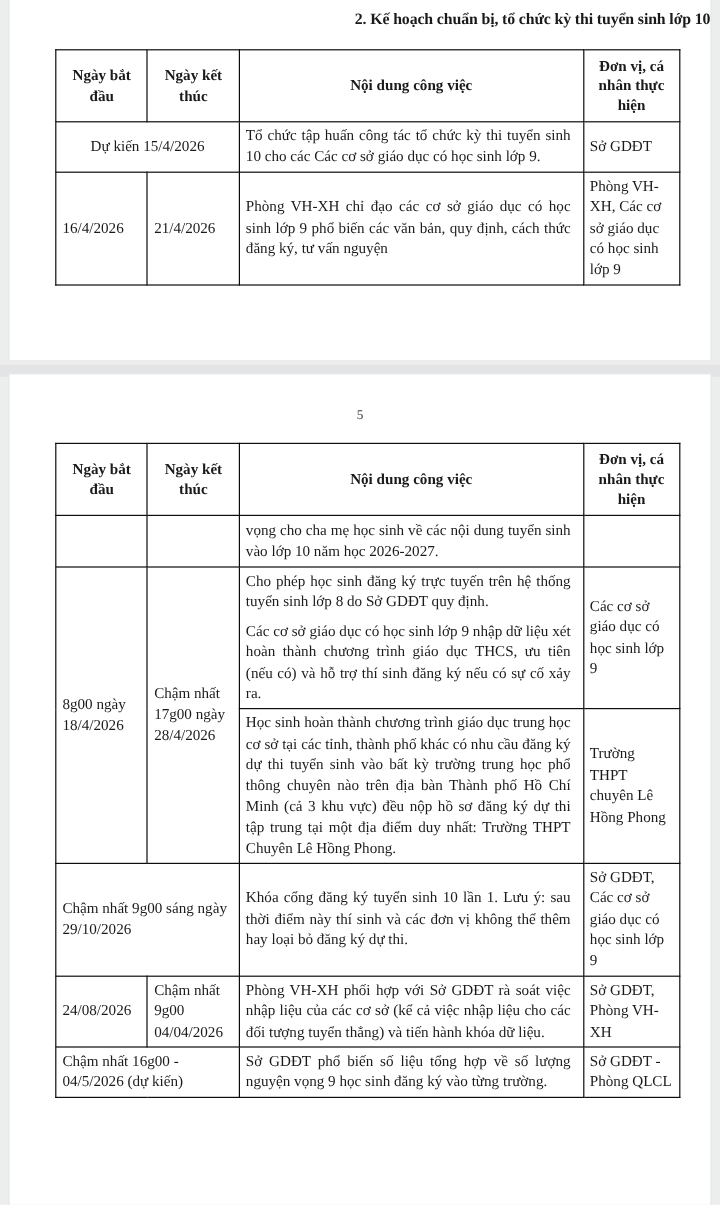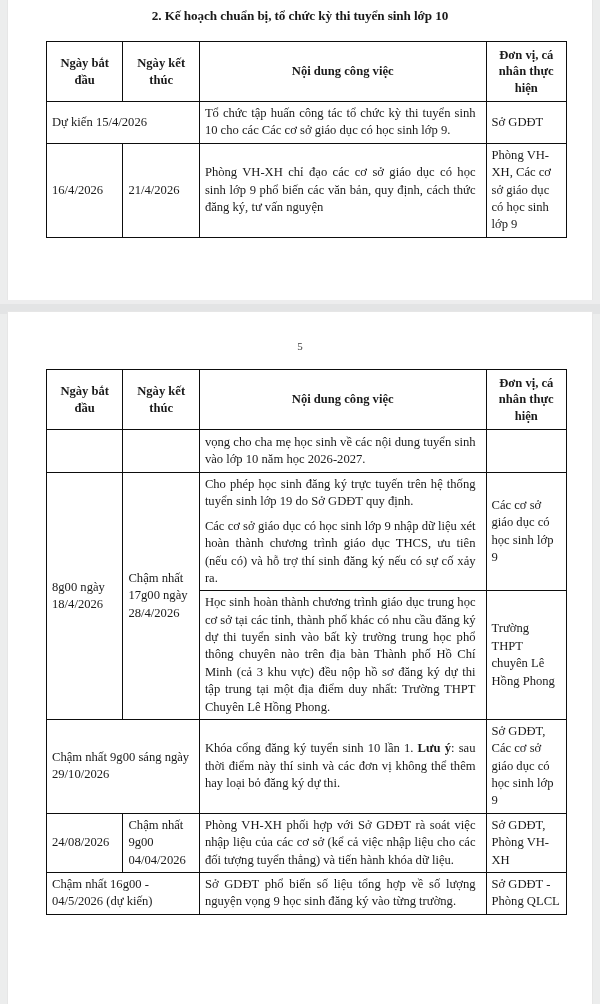--- a/index.html
+++ b/index.html
@@ -55,21 +55,21 @@
     width: 600px; height: 4px;
     background: #ededee;
   }
 
   
   .section-heading {
     position: absolute;
     left: 0;
     top: 92px;
     width: 584px;
-    text-align: center;
+    text-align: right;
     font-size: 13.2px;
     font-weight: bold;
     letter-spacing: -0.1px;
   }
 
   
   .page-number {
     position: absolute;
     left: 0;
     top: 28px;
@@ -112,21 +112,21 @@
 
   .body-cell p {
     margin: 0 5px 7px 0;
     text-align: justify;
     text-align-last: left;
     hyphens: none;
   }
   .body-cell p:last-child { margin-bottom: 0; }
   .body-cell p.single { text-align-last: left; }
 
-  b { font-weight: bold; }
+  b { font-weight: normal; }
 </style>
 </head>
 <body>
 
 <div class="viewer">
 
   <div class="page page-one">
 
     <div class="section-heading">2. Kế hoạch chuẩn bị, tổ chức kỳ thi tuyển sinh lớp 10</div>
 
@@ -140,21 +140,21 @@
       <thead>
         <tr>
           <th>Ngày bắt đầu</th>
           <th>Ngày kết thúc</th>
           <th>Nội dung công việc</th>
           <th>Đơn vị, cá nhân thực hiện</th>
         </tr>
       </thead>
       <tbody>
         <tr>
-          <td colspan="2" style="">Dự kiến 15/4/2026</td>
+          <td colspan="2" style="text-align:center;">Dự kiến 15/4/2026</td>
           <td class="body-cell">
             <p class="single">Tổ chức tập huấn công tác tổ chức kỳ thi tuyển sinh 10 cho các Các cơ sở giáo dục có học sinh lớp 9.</p>
           </td>
           <td>Sở GDĐT</td>
         </tr>
         <tr>
           <td>16/4/2026</td>
           <td>21/4/2026</td>
           <td class="body-cell">
             <p>Phòng VH-XH chỉ đạo các cơ sở giáo dục có học sinh lớp 9 phổ biến các văn bản, quy định, cách thức đăng ký, tư vấn nguyện</p>
@@ -194,21 +194,21 @@
           <td class="body-cell" style="height:36px;">
             <p class="single">vọng cho cha mẹ học sinh về các nội dung tuyển sinh vào lớp 10 năm học 2026-2027.</p>
           </td>
           <td></td>
         </tr>
 
         <tr>
           <td rowspan="2">8g00 ngày 18/4/2026</td>
           <td rowspan="2">Chậm nhất 17g00 ngày 28/4/2026</td>
           <td class="body-cell">
-            <p>Cho phép học sinh đăng ký trực tuyến trên hệ thống tuyển sinh lớp 19 do Sở GDĐT quy định.</p>
+            <p>Cho phép học sinh đăng ký trực tuyến trên hệ thống tuyển sinh lớp 8 do Sở GDĐT quy định.</p>
             <p>Các cơ sở giáo dục có học sinh lớp 9 nhập dữ liệu xét hoàn thành chương trình giáo dục THCS, ưu tiên (nếu có) và hỗ trợ thí sinh đăng ký nếu có sự cố xảy ra.</p>
           </td>
           <td>Các cơ sở giáo dục có học sinh lớp 9</td>
         </tr>
 
         <tr>
           <td class="body-cell">
             <p>Học sinh hoàn thành chương trình giáo dục trung học cơ sở tại các tỉnh, thành phố khác có nhu cầu đăng ký dự thi tuyển sinh vào bất kỳ trường trung học phổ thông chuyên nào trên địa bàn Thành phố Hồ Chí Minh (cả 3 khu vực) đều nộp hồ sơ đăng ký dự thi tập trung tại một địa điểm duy nhất: Trường THPT Chuyên Lê Hồng Phong.</p>
           </td>
           <td>Trường THPT chuyên Lê Hồng Phong</td>

